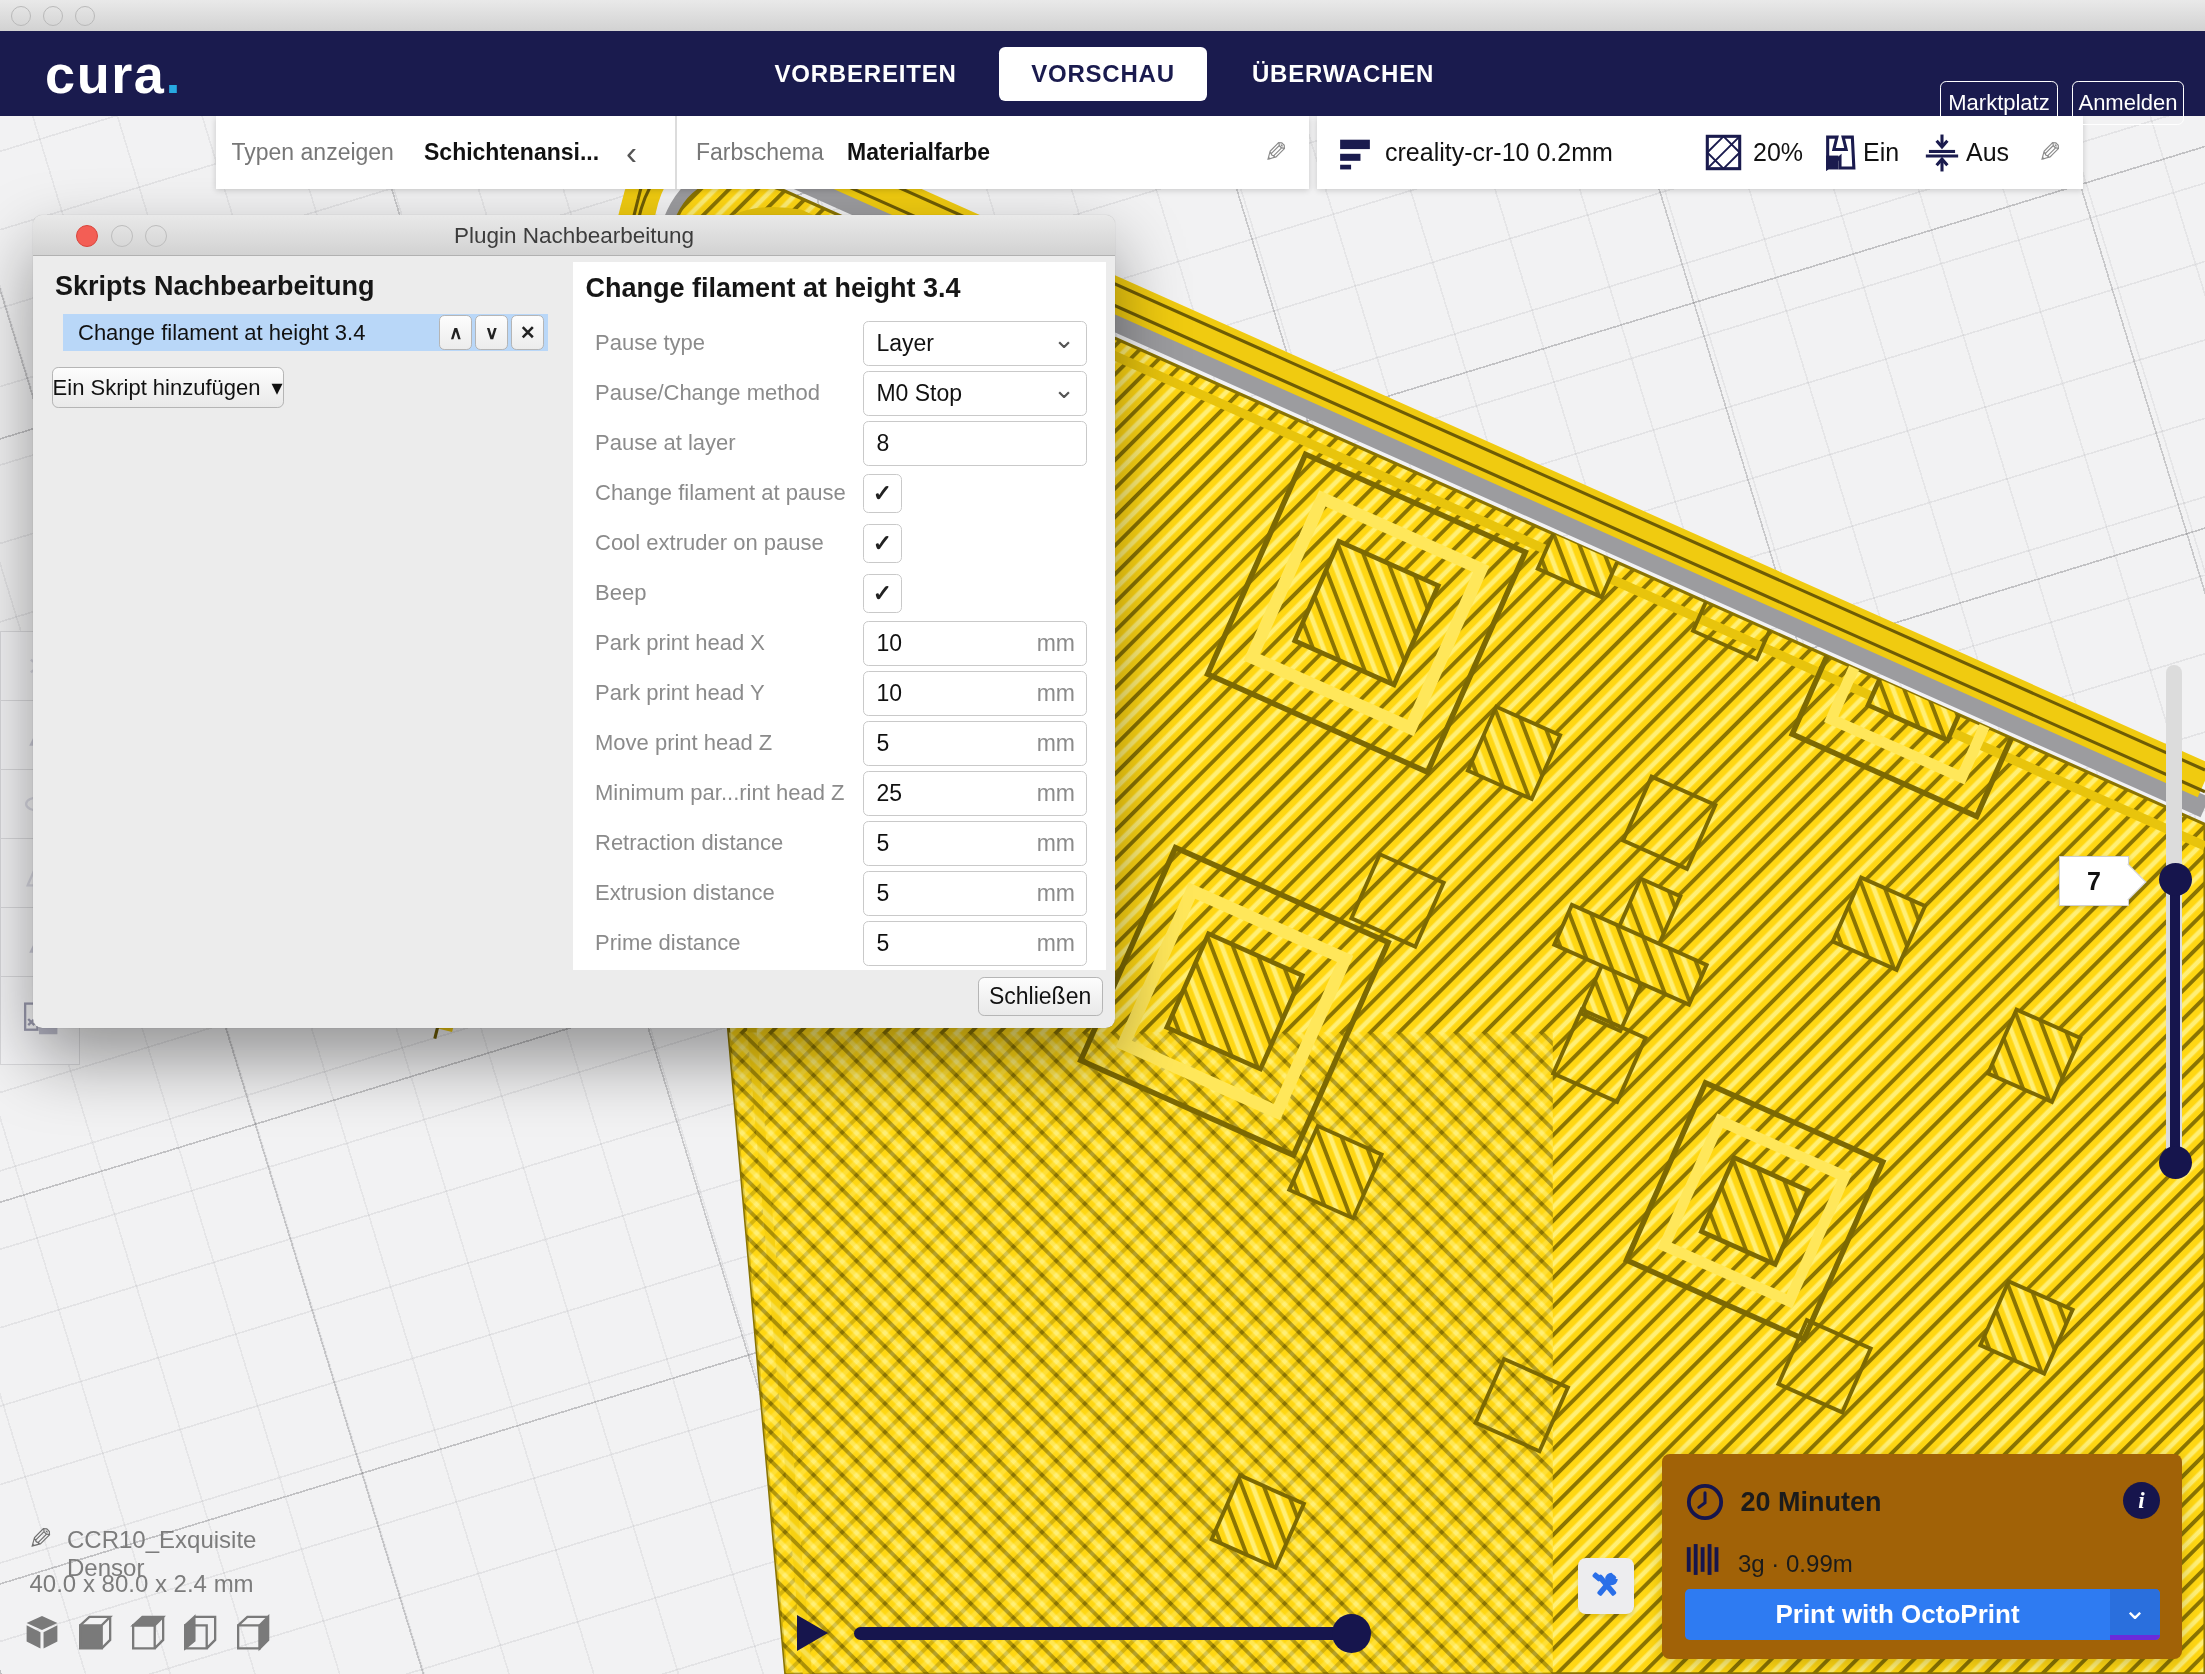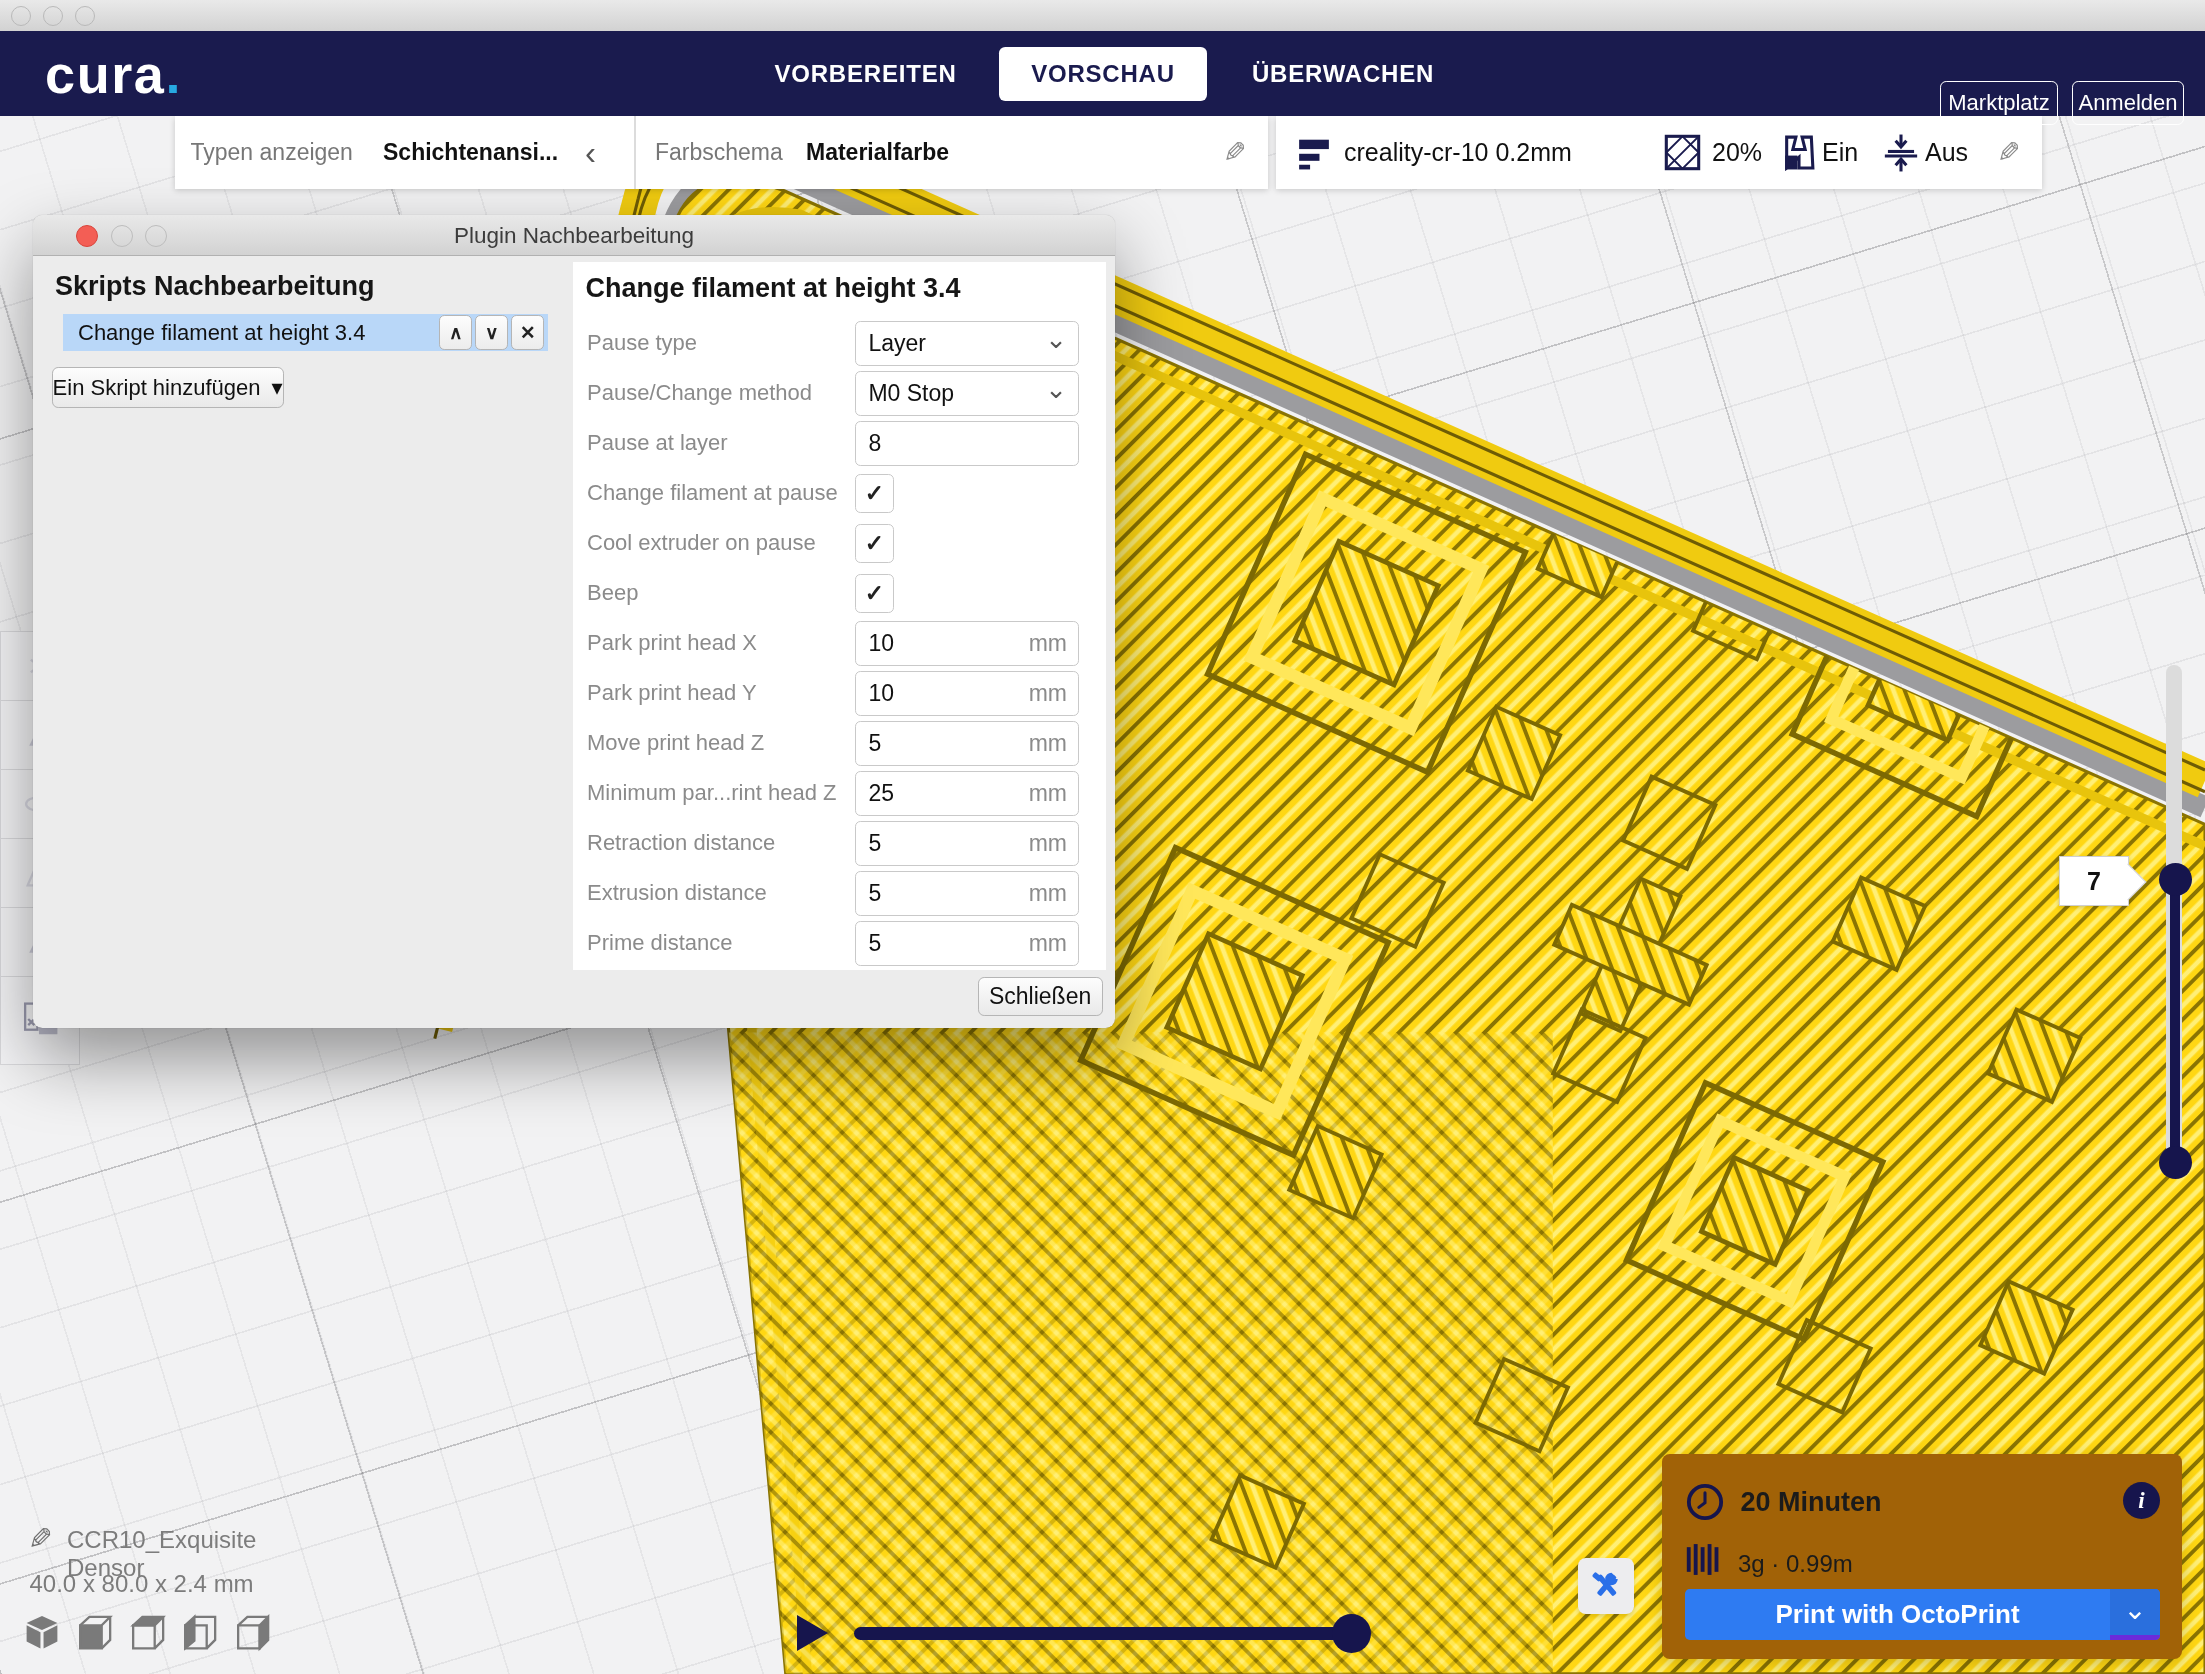--- a/index.html
+++ b/index.html
@@ -18,21 +18,21 @@
   .tab{position:absolute;top:0;height:85px;display:flex;align-items:center;justify-content:center;
     color:#fff;font-size:24px;font-weight:bold;letter-spacing:0.8px;}
   .tab.t-prep{left:753px;width:225px;}
   .tab.t-mon{left:1219px;width:248px;}
   .tab.pill{left:999px;width:208px;height:54px;top:15.5px;background:#fff;color:#1a1b4e;border-radius:6.2px;}
   .hbtn{position:absolute;top:50px;height:42px;border:1.6px solid #fff;border-radius:6.2px;color:#fff;
     font-size:22px;display:flex;align-items:center;justify-content:center;background:transparent;}
   .hbtn.b1{left:1940px;width:116px;}
   .hbtn.b2{left:2072px;width:110px;}
   
-  .panel{position:absolute;top:116px;height:73px;background:#fff;box-shadow:0 2.3px 6.2px rgba(0,0,0,.18);z-index:35;}
+  .panel{position:absolute;top:116px;height:73px;background:#fff;box-shadow:0 2.3px 6.2px rgba(0,0,0,.18);z-index:35;margin-left:41px;}
   .vpanel{left:175px;width:1093px;}
   .ppanel{left:1276px;width:766px;}
   .panel .lbl{position:absolute;top:0;height:73px;display:flex;align-items:center;color:#777;font-size:23px;}
   .panel .val{position:absolute;top:0;height:73px;display:flex;align-items:center;color:#111;font-size:23px;font-weight:bold;}
   .vdiv{position:absolute;left:459px;top:0;width:1.6px;height:73px;background:#dcdcdc;}
   .chev-left{position:absolute;left:410px;top:0;height:73px;display:flex;align-items:center;font-size:33px;color:#555;}
   .pencil{color:#8a8a8a;font-size:28px;transform:scaleX(-1);display:inline-block;}
   .icon-abs{position:absolute;top:0;height:73px;display:flex;align-items:center;}
   
   .viewport{position:absolute;left:0;top:116px;width:2205px;height:1558px;background:#f2f2f3;
@@ -66,21 +66,21 @@
   .mini-btn{width:31px;height:33px;margin-right:3.1px;border:0.8px solid #b5b5b5;border-radius:5.4px;
     background:linear-gradient(#fdfdfd,#ececec);display:flex;align-items:center;justify-content:center;
     font-size:18.6px;font-weight:bold;color:#222;}
   .add-script{position:absolute;left:18.6px;top:152px;width:230px;height:39px;border:0.8px solid #b5b5b5;border-radius:6.2px;
     background:linear-gradient(#fdfdfd,#e9e9e9);display:flex;align-items:center;justify-content:center;
     font-size:22px;color:#111;gap:11px;}
   .settings{position:absolute;left:540px;top:47px;width:533px;height:708px;background:#fff;}
   .set-title{position:absolute;left:12.4px;top:11px;font-size:27px;font-weight:bold;color:#161616;}
   .srows{position:absolute;left:0;top:56px;width:100%;}
   .srow{display:flex;align-items:center;height:50px;}
-  .srow .sl{flex:0 0 268px;padding-left:14px;font-size:22px;color:#8b8b8b;white-space:nowrap;overflow:hidden;}
+  .srow .sl{flex:0 0 268px;padding-left:22px;font-size:22px;color:#8b8b8b;white-space:nowrap;overflow:hidden;}
   .ctl{position:relative;width:222px;height:43px;border:1.6px solid #c9c9c9;border-radius:5.4px;background:#fff;
     display:flex;align-items:center;}
   .ctl .v{padding-left:12.4px;font-size:23px;color:#111;}
   .ctl .chev{position:absolute;right:11px;font-size:26.4px;color:#555;top:1.6px;}
   .ctl .unit{position:absolute;right:11px;font-size:23px;color:#8b8b8b;}
   .ctl-check{width:37px;height:37px;border:1.6px solid #c9c9c9;border-radius:5.4px;background:#fff;
     display:flex;align-items:center;justify-content:center;font-size:23px;font-weight:bold;color:#222;}
   .close-btn{position:absolute;right:12.4px;bottom:12.4px;width:123px;height:37px;border:0.8px solid #b5b5b5;border-radius:6.2px;
     background:linear-gradient(#fdfdfd,#e9e9e9);display:flex;align-items:center;justify-content:center;
     font-size:23px;color:#111;}

